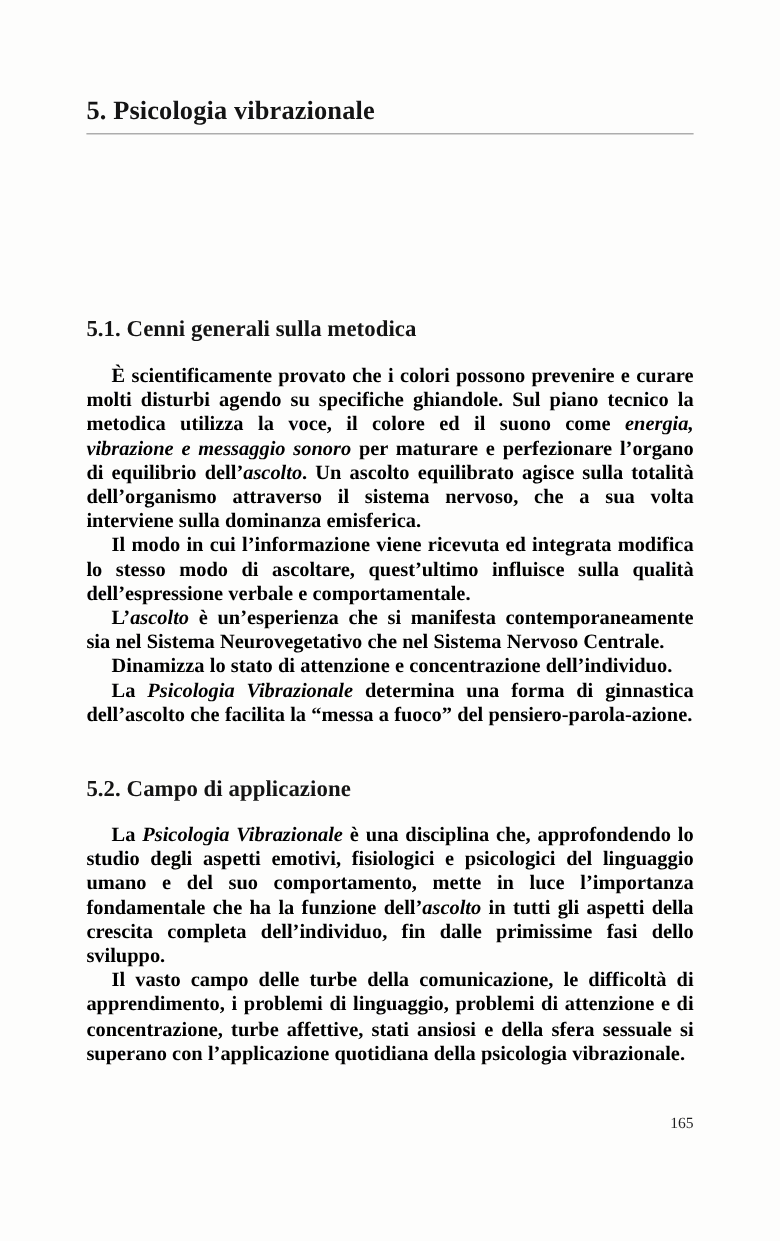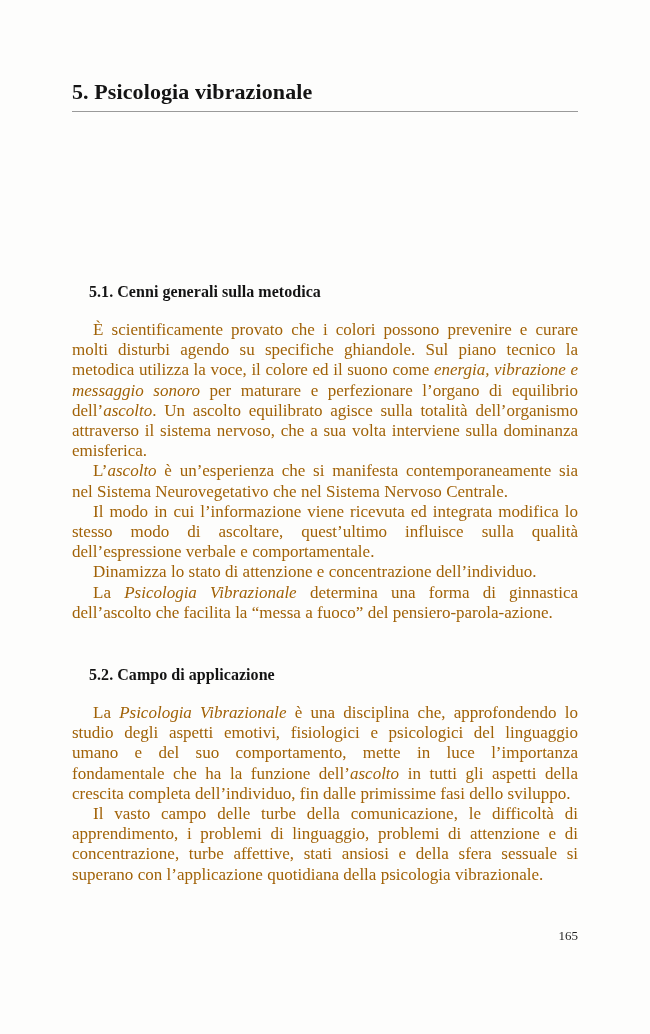--- a/index.html
+++ b/index.html
@@ -49,22 +49,22 @@
     width: 506px;
     height: 1px;
     background: #9a9a9a;
   }
 
   .gap-after-title {
     height: 152px;
   }
 
   .section-heading {
-    margin: 17px;
-    font-size: 16px;
+    margin: 0;
+    font-size: 19px;
     line-height: 22px;
     font-weight: bold;
     color: #141414;
     letter-spacing: 0.05px;
   }
 
   .section-heading.second {
     margin-top: 41px;
     font-family: Liberation Serif, serif;
   }
@@ -72,23 +72,24 @@
   .body-block {
     margin-top: 17px;
   }
 
   p.para {
     margin: 0;
     font-size: 17px;
     line-height: 20.2px;
     text-align: justify;
     text-indent: 21px;
-    color: #a16207;
+    color: #000000;
     hyphens: manual;
     word-spacing: 0.1px;
+    font-weight: bold;
   }
 
   p.para i, p.para em {
     font-style: italic;
   }
 
   .page-number {
     position: absolute;
     left: 72px;
     top: 926px;
@@ -108,22 +109,22 @@
     <h1 class="chapter-title">5. Psicologia vibrazionale</h1>
 
     <div class="title-rule"></div>
 
     <div class="gap-after-title"></div>
 
     <h2 class="section-heading">5.1. Cenni generali sulla metodica</h2>
 
     <div class="body-block">
       <p class="para">È scientificamente provato che i colori possono prevenire e curare molti disturbi agendo su specifiche ghiandole. Sul piano tecnico la metodica utilizza la voce, il colore ed il suono come <i>energia, vibrazione e messaggio sonoro</i> per maturare e perfezionare l’organo di equilibrio dell’<i>ascolto</i>. Un ascolto equilibrato agisce sulla totalità dell’organismo attraverso il sistema nervoso, che a sua volta interviene sulla dominanza emisferica.</p>
+      <p class="para">Il modo in cui l’informazione viene ricevuta ed integrata modifica lo stesso modo di ascoltare, quest’ultimo influisce sulla qualità dell’espressione verbale e comportamentale.</p>
       <p class="para">L’<i>ascolto</i> è un’esperienza che si manifesta contemporaneamente sia nel Sistema Neurovegetativo che nel Sistema Nervoso Centrale.</p>
-      <p class="para">Il modo in cui l’informazione viene ricevuta ed integrata modifica lo stesso modo di ascoltare, quest’ultimo influisce sulla qualità dell’espressione verbale e comportamentale.</p>
       <p class="para">Dinamizza lo stato di attenzione e concentrazione dell’individuo.</p>
       <p class="para">La <i>Psicologia Vibrazionale</i> determina una forma di ginnastica dell’ascolto che facilita la “messa a fuoco” del pensiero-parola-azione.</p>
     </div>
 
     <h2 class="section-heading second">5.2. Campo di applicazione</h2>
 
     <div class="body-block">
       <p class="para">La <i>Psicologia Vibrazionale</i> è una disciplina che, approfondendo lo studio degli aspetti emotivi, fisiologici e psicologici del linguaggio umano e del suo comportamento, mette in luce l’importanza fondamentale che ha la funzione dell’<i>ascolto</i> in tutti gli aspetti della crescita completa dell’individuo, fin dalle primissime fasi dello sviluppo.</p>
       <p class="para">Il vasto campo delle turbe della comunicazione, le difficoltà di apprendimento, i problemi di linguaggio, problemi di attenzione e di concentrazione, turbe affettive, stati ansiosi e della sfera sessuale si superano con l’applicazione quotidiana della psicologia vibrazionale.</p>
     </div>

